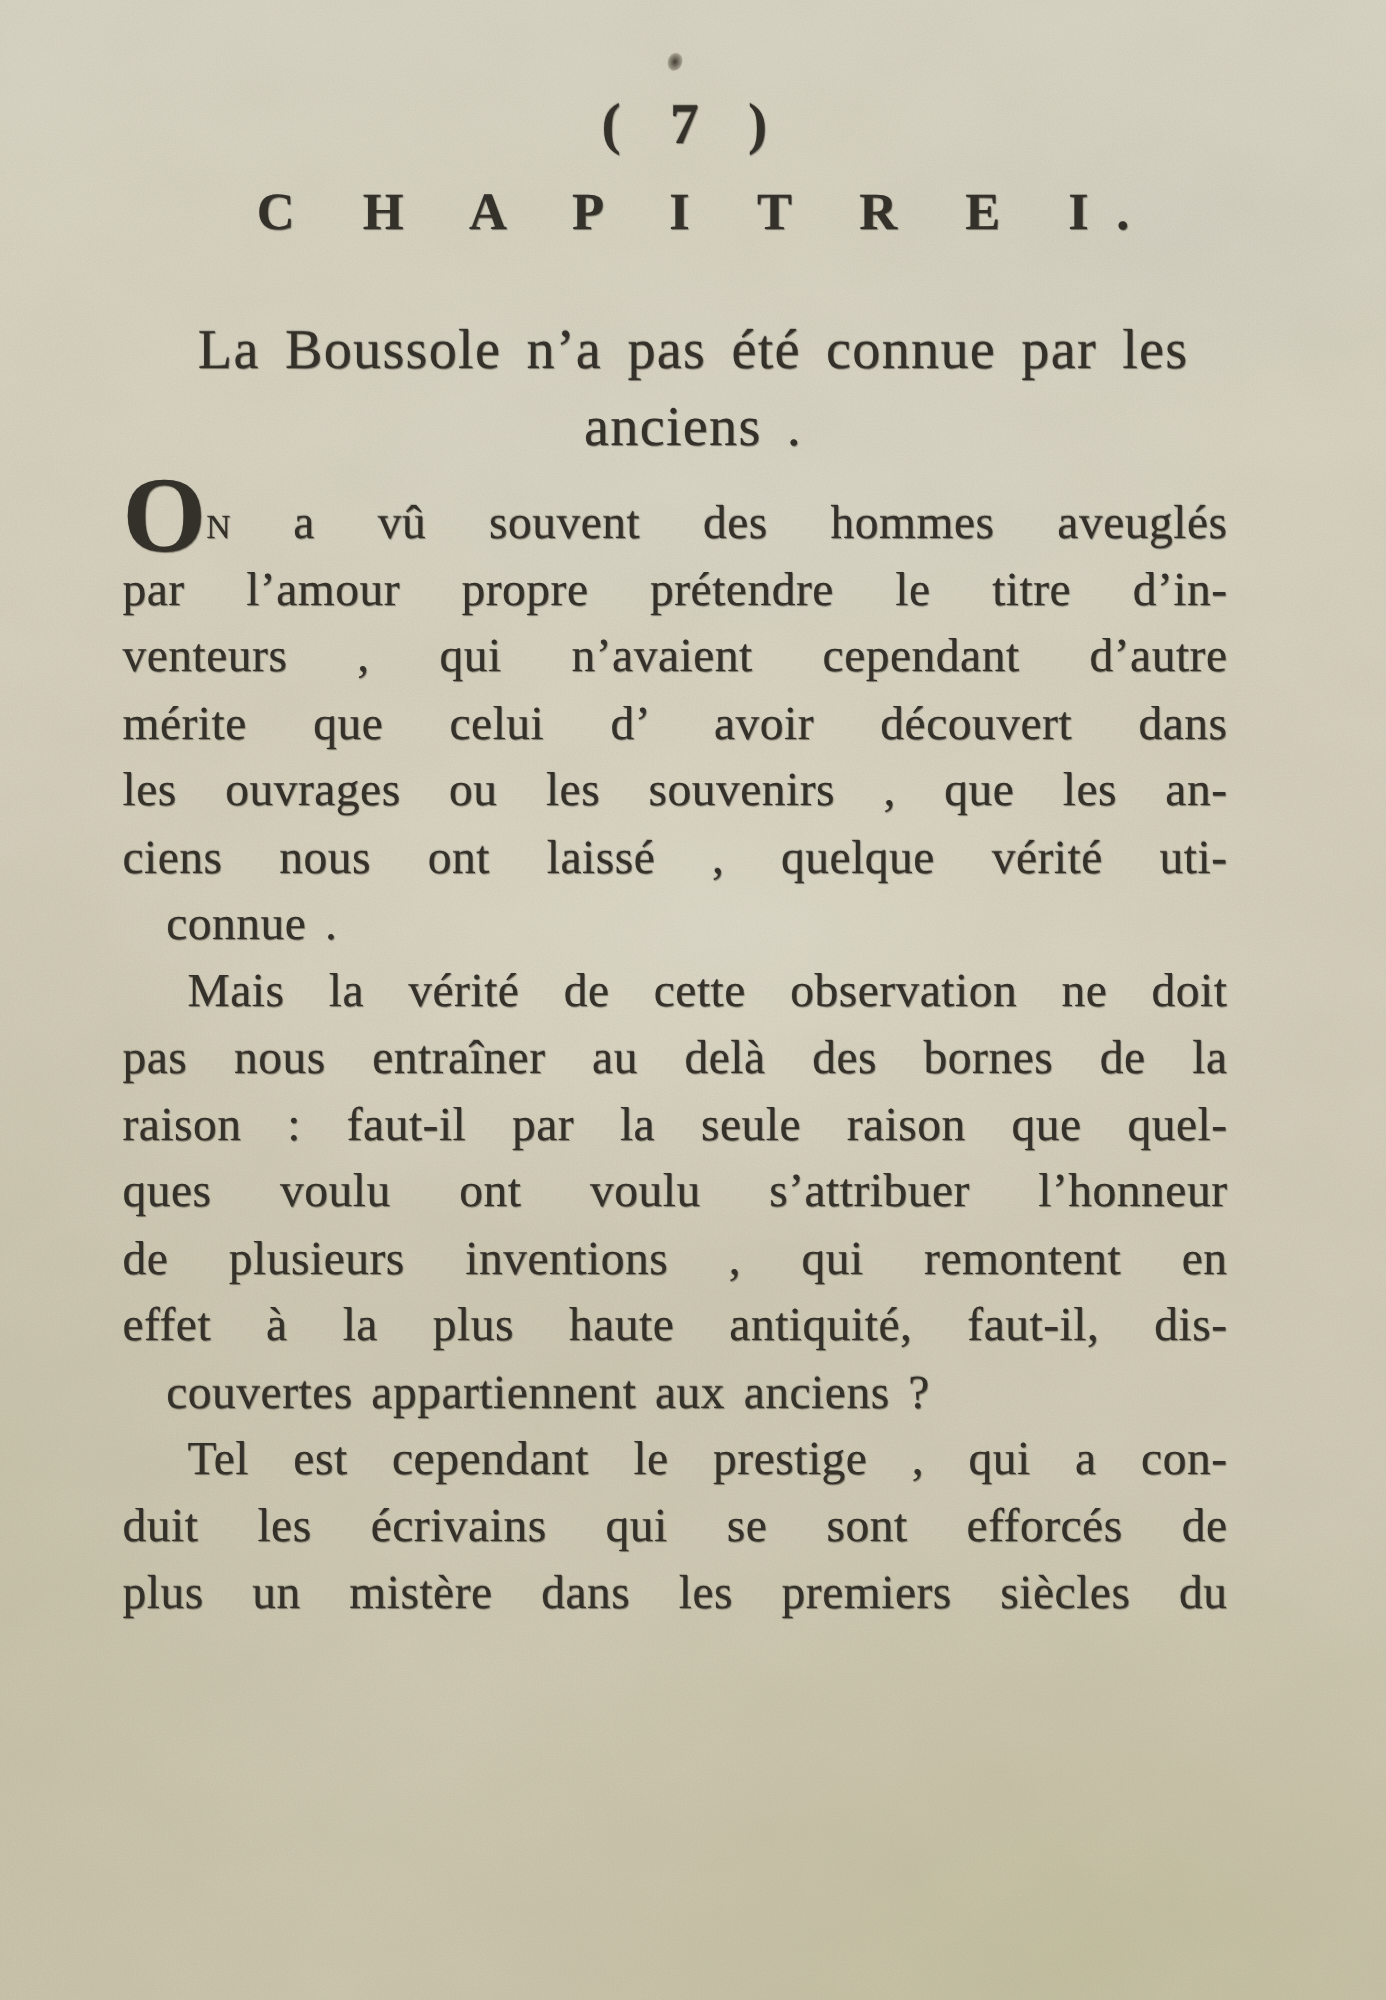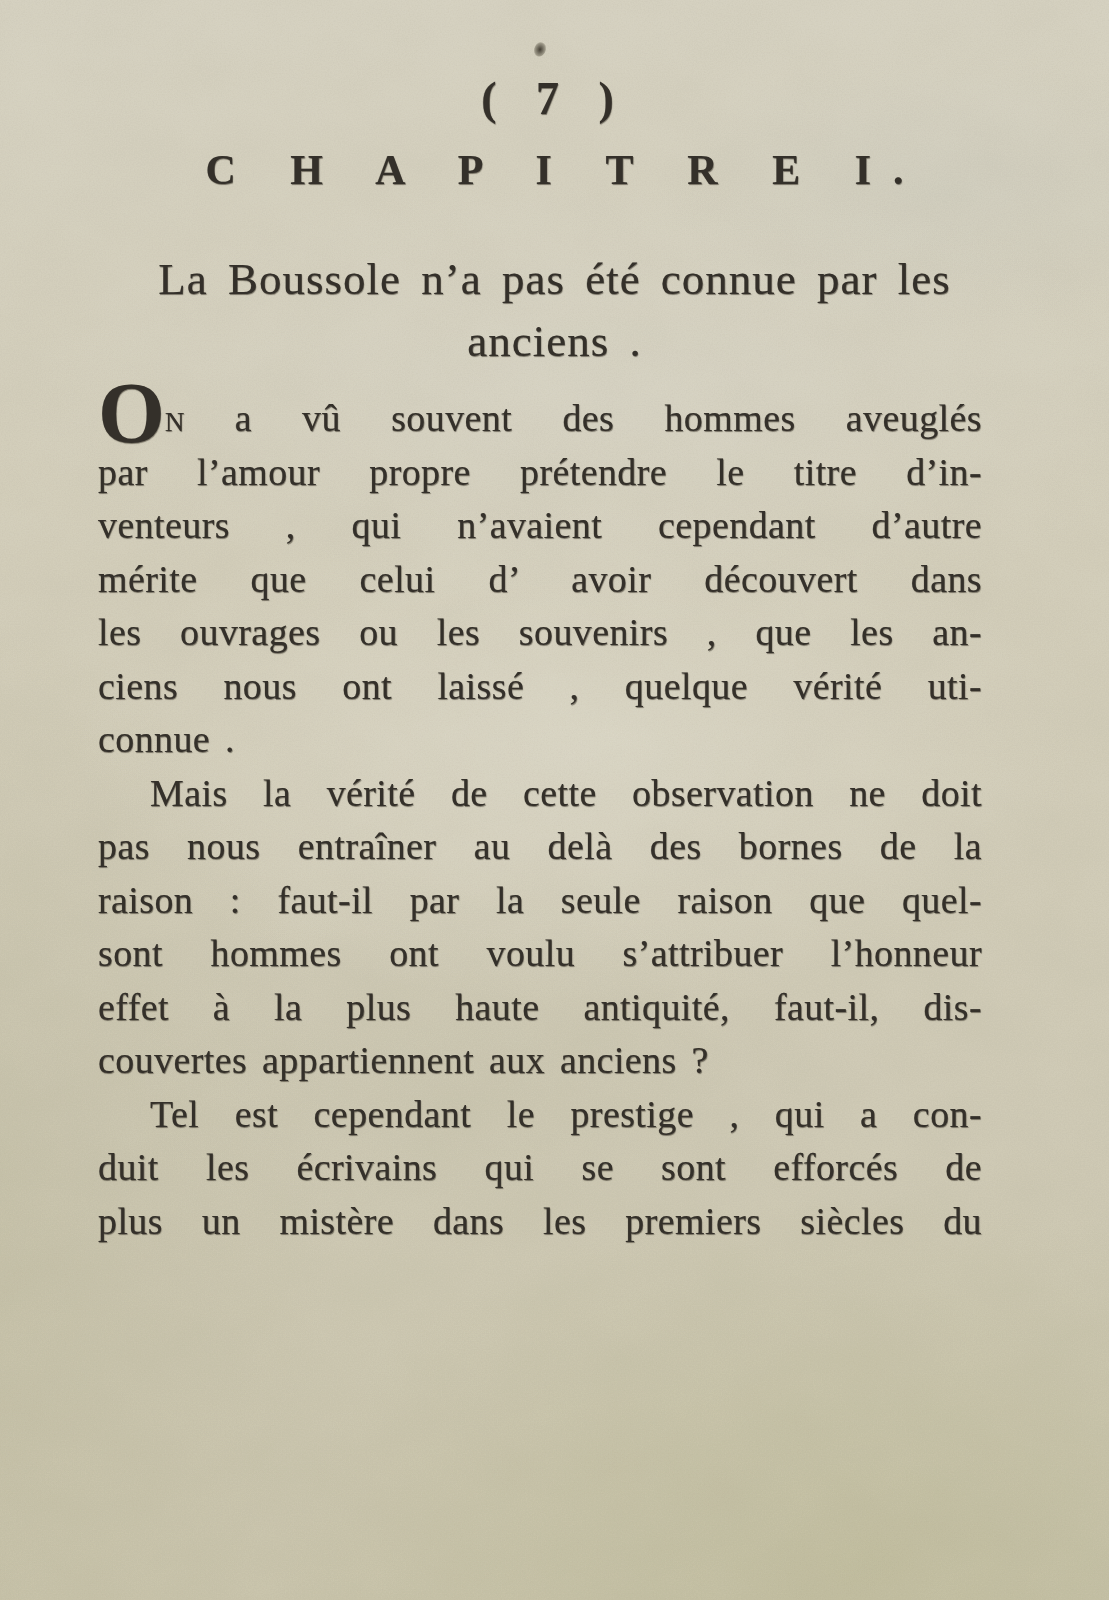--- a/index.html
+++ b/index.html
@@ -52,21 +52,21 @@
     position:absolute;top:392px;left:98px;width:884px;
     font-size:38px;line-height:53.5px;
     letter-spacing:0.4px;word-spacing:5px;
   }
   .bline{
     text-align:justify;
     height:53.5px;
     white-space:normal;
   }
   .bline.just{text-align-last:justify;}
-  .bline.last{text-align:center;text-align-last:left;}
+  .bline.last{text-align:center;text-align-last:left;margin-left:35px;}
   .bline.indent{text-indent:52px;}
   .dropcap{
     font-size:86px;line-height:0;font-weight:bold;
     vertical-align:-11px;letter-spacing:0;
   }
   .smallcap{font-size:27px;letter-spacing:0;}
 </style>
 </head>
 <body>
 
@@ -102,21 +102,22 @@
         <div class="bline just"><span class="dropcap">O</span><span class="smallcap">N</span> a vû souvent des hommes aveuglés</div>
         <div class="bline just">par l’amour propre prétendre le titre d’in-</div>
         <div class="bline just">venteurs , qui n’avaient cependant d’autre</div>
         <div class="bline just">mérite que celui d’ avoir découvert dans</div>
         <div class="bline just">les ouvrages ou les souvenirs , que les an-</div>
         <div class="bline just">ciens nous ont laissé , quelque vérité uti-</div>
         <div class="bline last">connue .</div>
         <div class="bline just indent">Mais la vérité de cette observation ne doit</div>
         <div class="bline just">pas nous entraîner au delà des bornes de la</div>
         <div class="bline just">raison : faut-il par la seule raison que quel-</div>
-        <div class="bline just">sont hommes ont voulu s’attribuer l’honneur</div>
+        <div class="bline just">ques voulu ont voulu s’attribuer l’honneur</div>
+        <div class="bline just">de plusieurs inventions , qui remontent en</div>
         <div class="bline just">effet à la plus haute antiquité, faut-il, dis-</div>
         <div class="bline last">couvertes appartiennent aux anciens ?</div>
         <div class="bline just indent">Tel est cependant le prestige , qui a con-</div>
         <div class="bline just">duit les écrivains qui se sont efforcés de</div>
         <div class="bline just">plus un mistère dans les premiers siècles du</div>
       </div>
 
   </div>
 </div>
 

